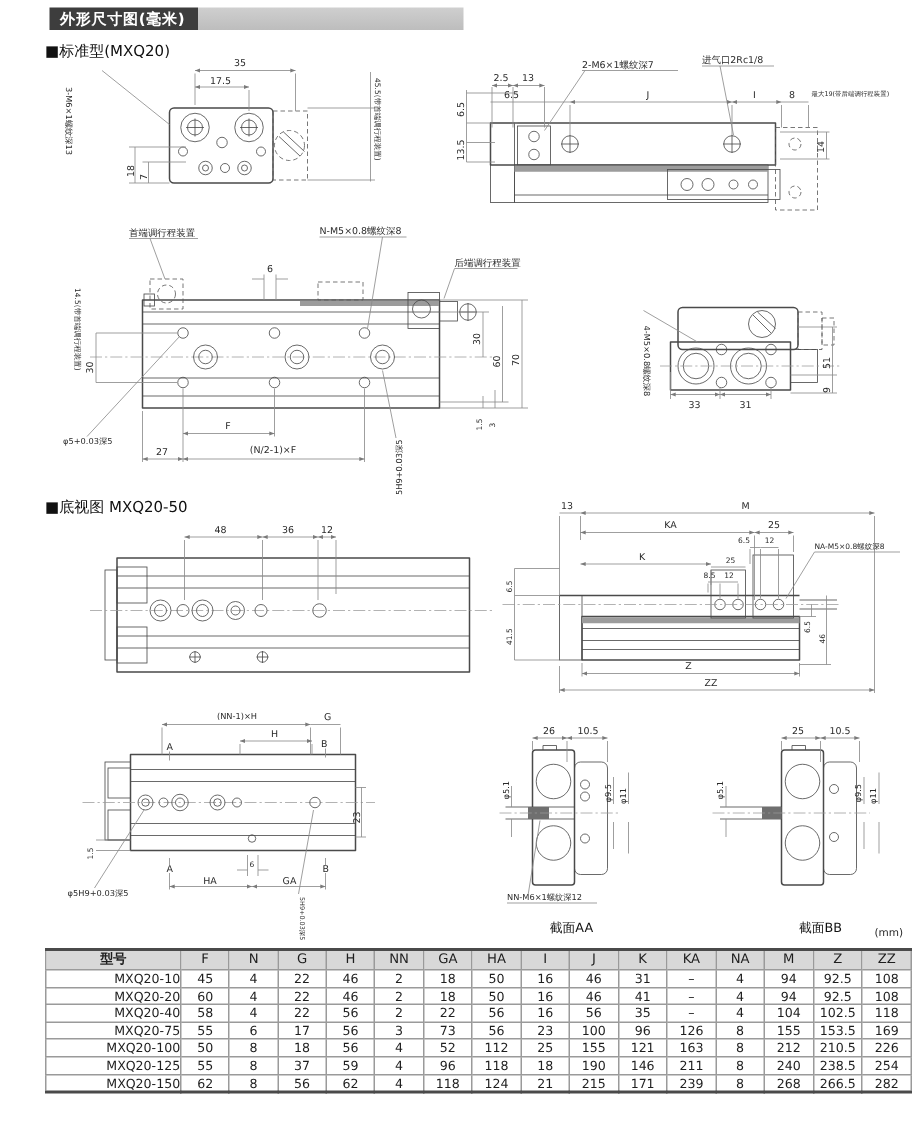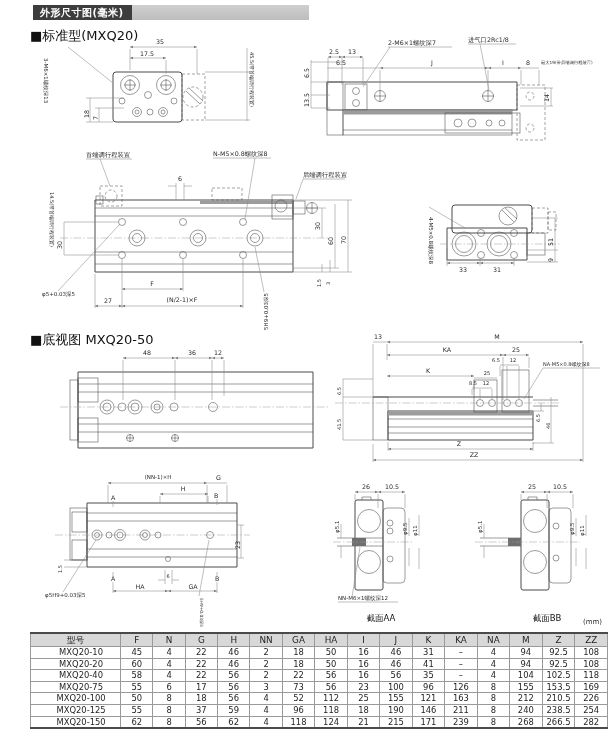--- a/index.html
+++ b/index.html
@@ -3,43 +3,43 @@
 <meta charset="utf-8">
 <style>
   html,body{margin:0;padding:0;background:#ffffff;}
   .page{position:relative;width:608px;height:749px;background:#ffffff;overflow:hidden;
         font-family:"DejaVu Sans","Liberation Sans",sans-serif;}
   
   .hdrbar{position:absolute;left:33px;top:5px;display:flex;align-items:stretch;height:15px;width:276px;}
   .hdrdark{background:#3d3d3d;color:#ffffff;font-size:10px;font-weight:bold;
            padding:1px 8px 0 7px;white-space:nowrap;letter-spacing:.5px;}
   .hdrlight{flex:1;background:linear-gradient(#cfcfcf,#bdbdbd);}
-  .sectitle{position:absolute;font-size:13px;color:#111;white-space:nowrap;}
+  .sectitle{position:absolute;font-size:10px;color:#111;white-space:nowrap;}
   
   .draw{position:absolute;left:0;top:0;}
   .ln{stroke:#4a4a4a;stroke-width:1;fill:none;stroke-linejoin:round;}
   .tn{stroke:#4a4a4a;stroke-width:.55;fill:none;}
   .dm{stroke:#8a8a8a;stroke-width:.55;fill:none;}
   .dma{stroke:#8a8a8a;stroke-width:.55;fill:none;marker-start:url(#arr);marker-end:url(#arr);}
   .cl{stroke:#9a9a9a;stroke-width:.5;fill:none;stroke-dasharray:8 2 1.5 2;}
   .hd{stroke:#5a5a5a;stroke-width:.55;fill:none;stroke-dasharray:3 2;}
   .gf{fill:#9c9c9c;stroke:none;}
   .hf{fill:#6f6f6f;stroke:none;}
   svg text{font-family:"DejaVu Sans","Liberation Sans",sans-serif;font-size:6.3px;fill:#2a2a2a;}
   svg text.t5{font-size:5px;} svg text.t55{font-size:5.5px;} svg text.t45{font-size:4.3px;}
   svg text.t8{font-size:8.5px;fill:#111;} svg text.t7{font-size:7px;}
   
   .dimtable{position:absolute;left:30px;top:632px;border-collapse:collapse;table-layout:fixed;
             border-top:2px solid #4a4a4a;border-bottom:2px solid #4a4a4a;}
   .dimtable th,.dimtable td{border:1px solid #9a9a9a;font-weight:normal;color:#1e1e1e;
             font-size:8.4px;text-align:center;padding:0;height:10.6px;line-height:10.6px;
             white-space:nowrap;overflow:hidden;}
   .dimtable th{background:#d8d8d8;height:12px;line-height:12px;font-size:8.8px;}
-  .dimtable th:first-child{width:90px;}
-  .dimtable td:first-child{text-align:center;padding-left:11px;}
+  .dimtable th:first-child{width:90px;font-weight:bold;}
+  .dimtable td:first-child{text-align:right;padding-left:11px;}
   .dimtable th:not(:first-child),.dimtable td:not(:first-child){width:32px;}
 </style>
 </head>
 <body>
 
 <div class="page">
 
   <div class="hdrbar">
     <div class="hdrdark">外形尺寸图(毫米)</div>
     <div class="hdrlight"></div>

